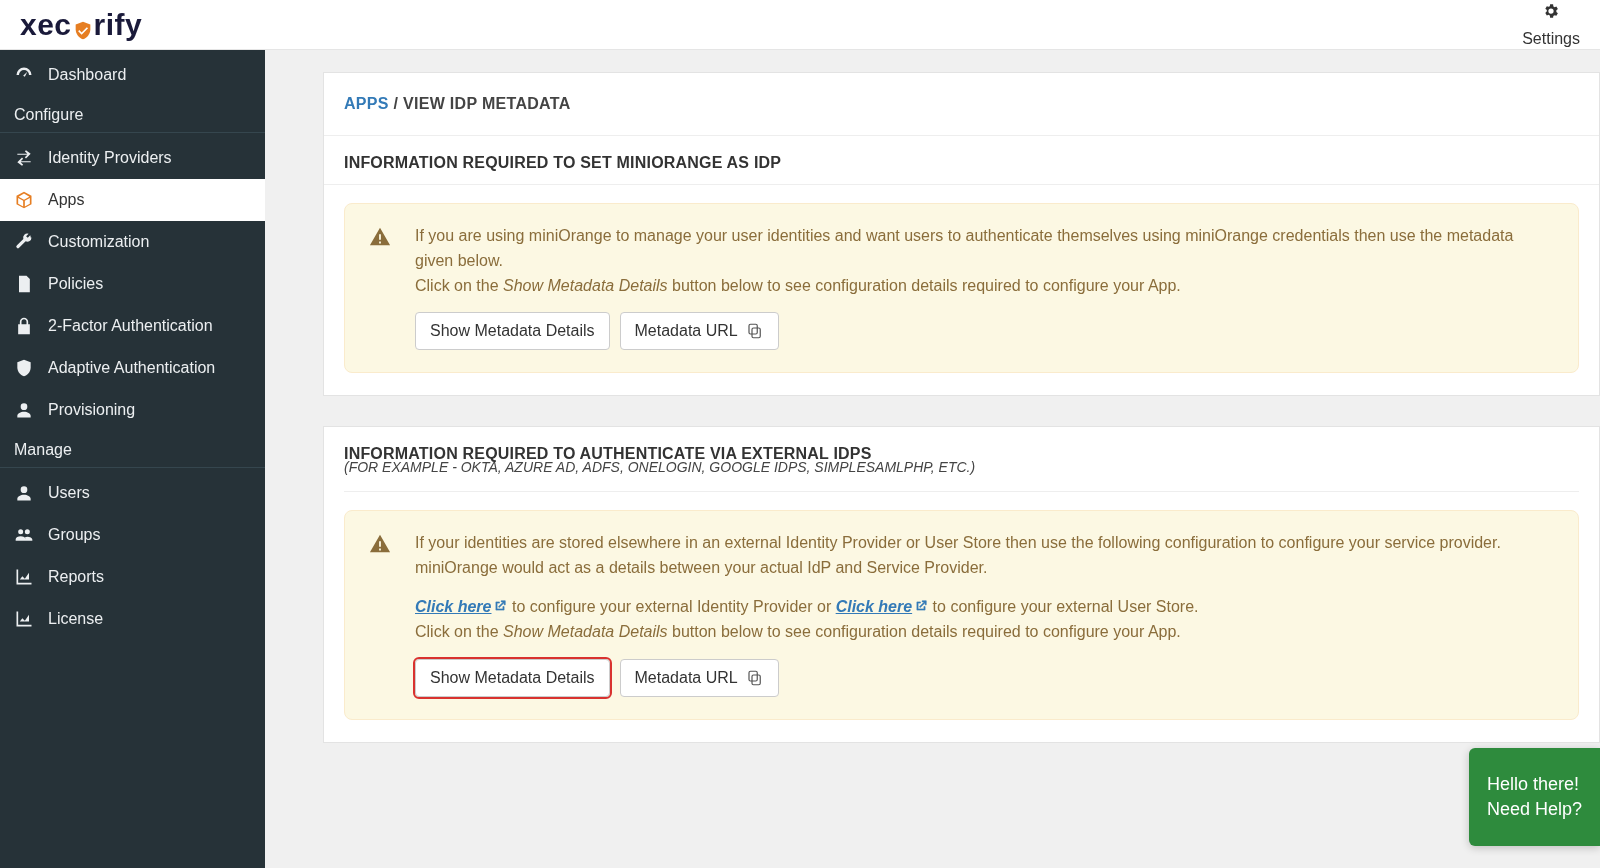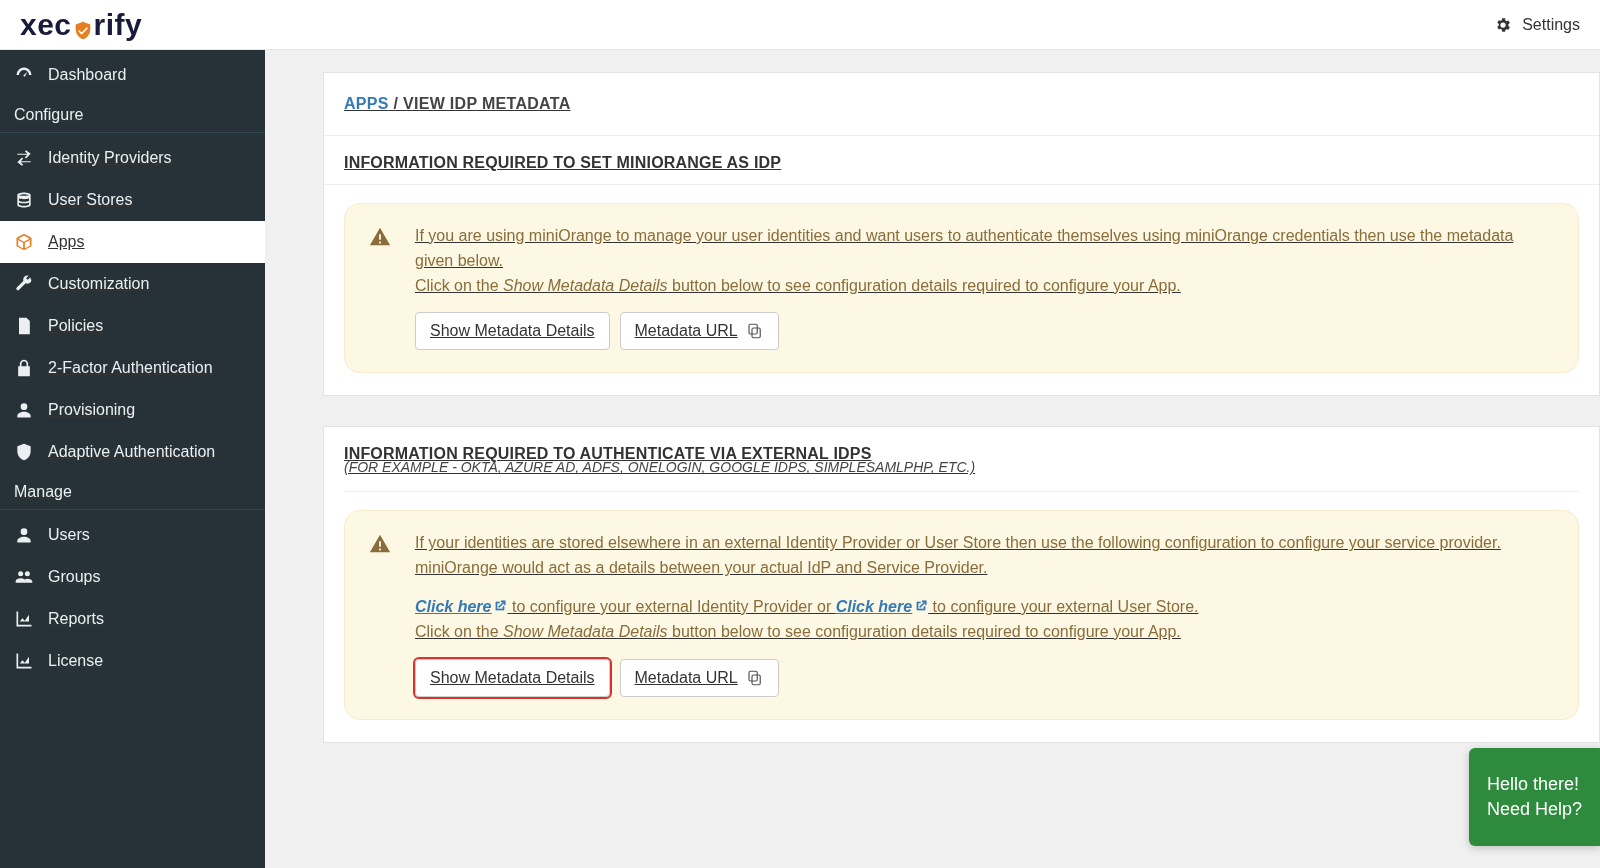--- a/index.html
+++ b/index.html
@@ -38,28 +38,29 @@
     margin-top:-6px;
   }
   .logo .checkbox svg { width:22px; height:22px; }
   .settings-link {
     color: #333;
     font-size: 16px;
     display: flex;
     align-items: center;
     gap: 10px;
     cursor: pointer;
+    flex-direction: column;
   }
   .gear-icon {
     width:18px; height:18px;
     display:inline-block;
   }
   .gear-icon svg { width:18px; height:18px; fill:#333; }
 
-  .app-body { display:flex; height: calc(868px - 50px); text-decoration: underline; }
+  .app-body { display:flex; height: calc(868px - 50px); }
 
   
   .sidebar {
     width: 265px;
     background: #263238;
     color: #eceff1;
     flex-shrink: 0;
     padding-top: 4px;
     height: 100%;
   }
@@ -127,21 +128,21 @@
     font-size:14px;
     color:#444;
     margin-top:-8px;
     margin-bottom:10px;
   }
 
   .alert {
     margin: 18px 20px 22px 20px;
     background:#fcf8e3;
     border:1px solid #faebcc;
-    border-radius:16px;
+    border-radius:8px;
     padding: 20px 22px 22px 70px;
     position:relative;
     color:#8a6d3b;
     line-height:1.55;
     font-size:16px;
   }
   .alert .warn-icon {
     position:absolute;
     left:24px; top:22px;
     width:22px; height:22px;
@@ -231,28 +232,20 @@
 
     <div class="sidebar-item">
       <span class="si-icon">
           <svg viewBox="0 0 24 24">
             <path d="M4 7h12l-3-3 1.4-1.4L20 7l-5.6 5.6L13 11l3-3H4zM20 17H8l3 3-1.4 1.4L4 17l5.6-5.6L11 13l-3 3h12z"></path>
           </svg>
         </span>
       <span>Identity Providers</span>
     </div>
 
-    <div class="sidebar-item">
-      <span class="si-icon">
-          <svg viewBox="0 0 24 24">
-            <path d="M12 3c-4.4 0-8 1.3-8 3v12c0 1.7 3.6 3 8 3s8-1.3 8-3V6c0-1.7-3.6-3-8-3zm0 2c3.9 0 6 1 6 1s-2.1 1-6 1-6-1-6-1 2.1-1 6-1zm6 12.8c-.8.5-3 1.2-6 1.2s-5.2-.7-6-1.2V15c1.6.7 3.9 1 6 1s4.4-.3 6-1zm0-5c-.8.5-3 1.2-6 1.2s-5.2-.7-6-1.2V10c1.6.7 3.9 1 6 1s4.4-.3 6-1z"></path>
-          </svg>
-        </span>
-      <span>User Stores</span>
-    </div>
 
     <div class="sidebar-item active">
       <span class="si-icon">
           <svg viewBox="0 0 24 24">
             <path d="M12 2 3 7v10l9 5 9-5V7zM12 4.3 18.5 8 12 11.7 5.5 8zM5 9.6l6 3.4v6.7l-6-3.3zm8 10.1v-6.7l6-3.4v6.8z"></path>
           </svg>
         </span>
       <span>Apps</span>
     </div>
 
@@ -279,33 +272,33 @@
           <svg viewBox="0 0 24 24">
             <path d="M12 2a5 5 0 0 0-5 5v3H5v12h14V10h-2V7a5 5 0 0 0-5-5zm-3 5a3 3 0 1 1 6 0v3H9z"></path>
           </svg>
         </span>
       <span>2-Factor Authentication</span>
     </div>
 
     <div class="sidebar-item">
       <span class="si-icon">
           <svg viewBox="0 0 24 24">
+            <path d="M12 2 4 5v6c0 5 3.4 9.4 8 11 4.6-1.6 8-6 8-11V5z"></path>
+          </svg>
+        </span>
+      <span>Adaptive Authentication</span>
+    </div>
+
+    <div class="sidebar-item">
+      <span class="si-icon">
+          <svg viewBox="0 0 24 24">
             <path d="M12 12a4 4 0 1 0-4-4 4 4 0 0 0 4 4zm0 2c-4 0-8 2-8 5v2h16v-2c0-3-4-5-8-5z"></path>
           </svg>
         </span>
       <span>Provisioning</span>
-    </div>
-
-    <div class="sidebar-item">
-      <span class="si-icon">
-          <svg viewBox="0 0 24 24">
-            <path d="M12 2 4 5v6c0 5 3.4 9.4 8 11 4.6-1.6 8-6 8-11V5z"></path>
-          </svg>
-        </span>
-      <span>Adaptive Authentication</span>
     </div>
 
     <div class="section-label">Manage</div>
 
     <div class="sidebar-item">
       <span class="si-icon">
           <svg viewBox="0 0 24 24">
             <path d="M12 12a4 4 0 1 0-4-4 4 4 0 0 0 4 4zm0 2c-4 0-8 2-8 5v2h16v-2c0-3-4-5-8-5z"></path>
           </svg>
         </span>

